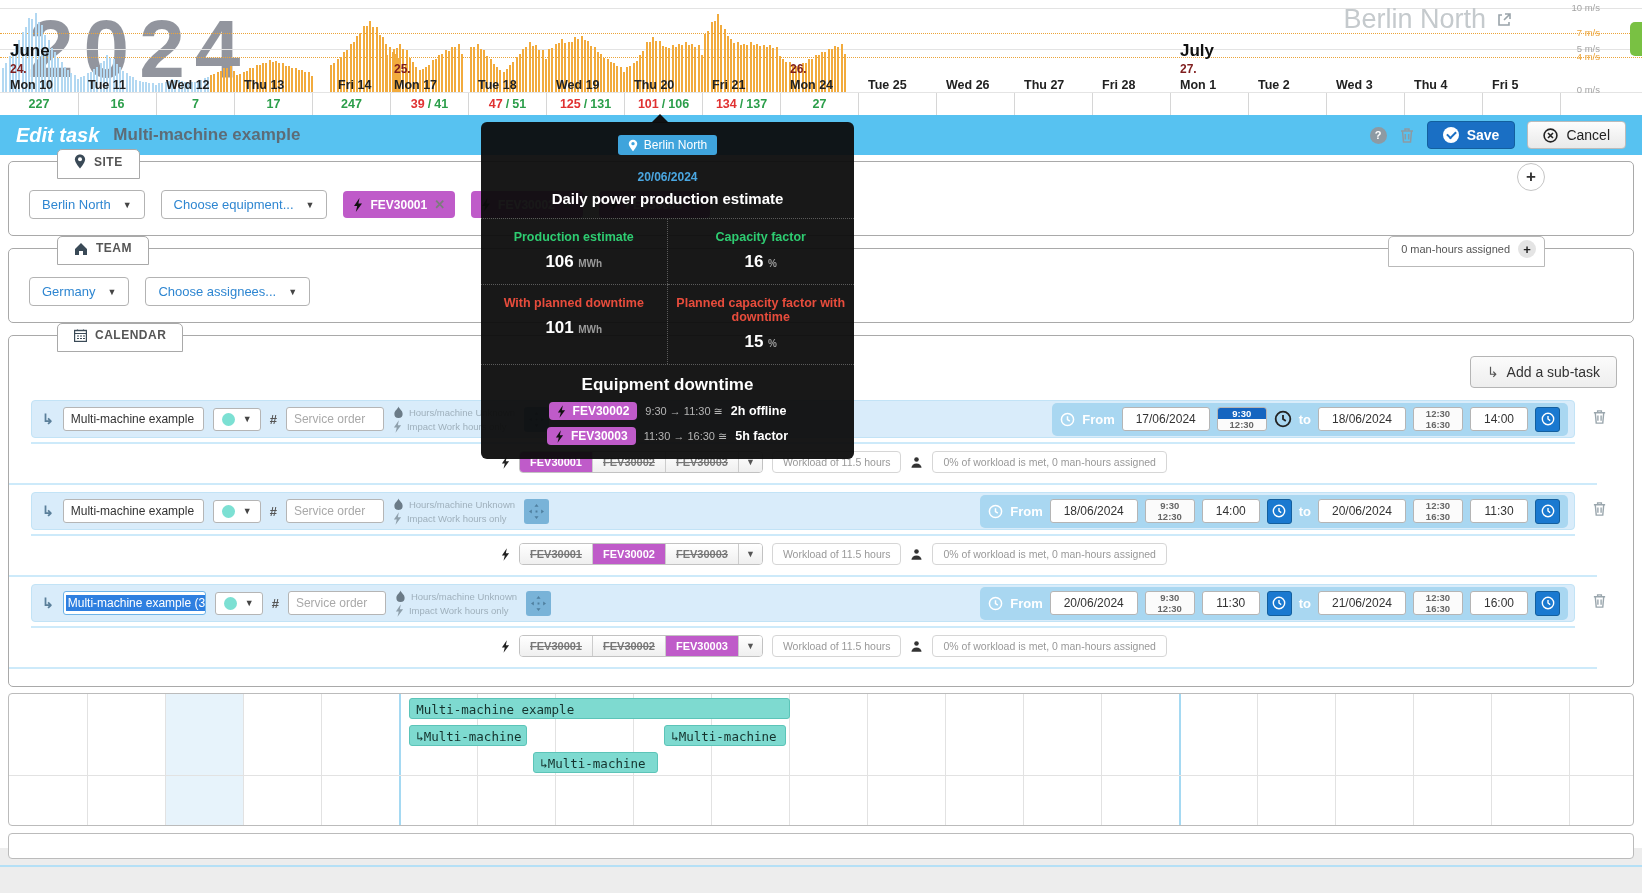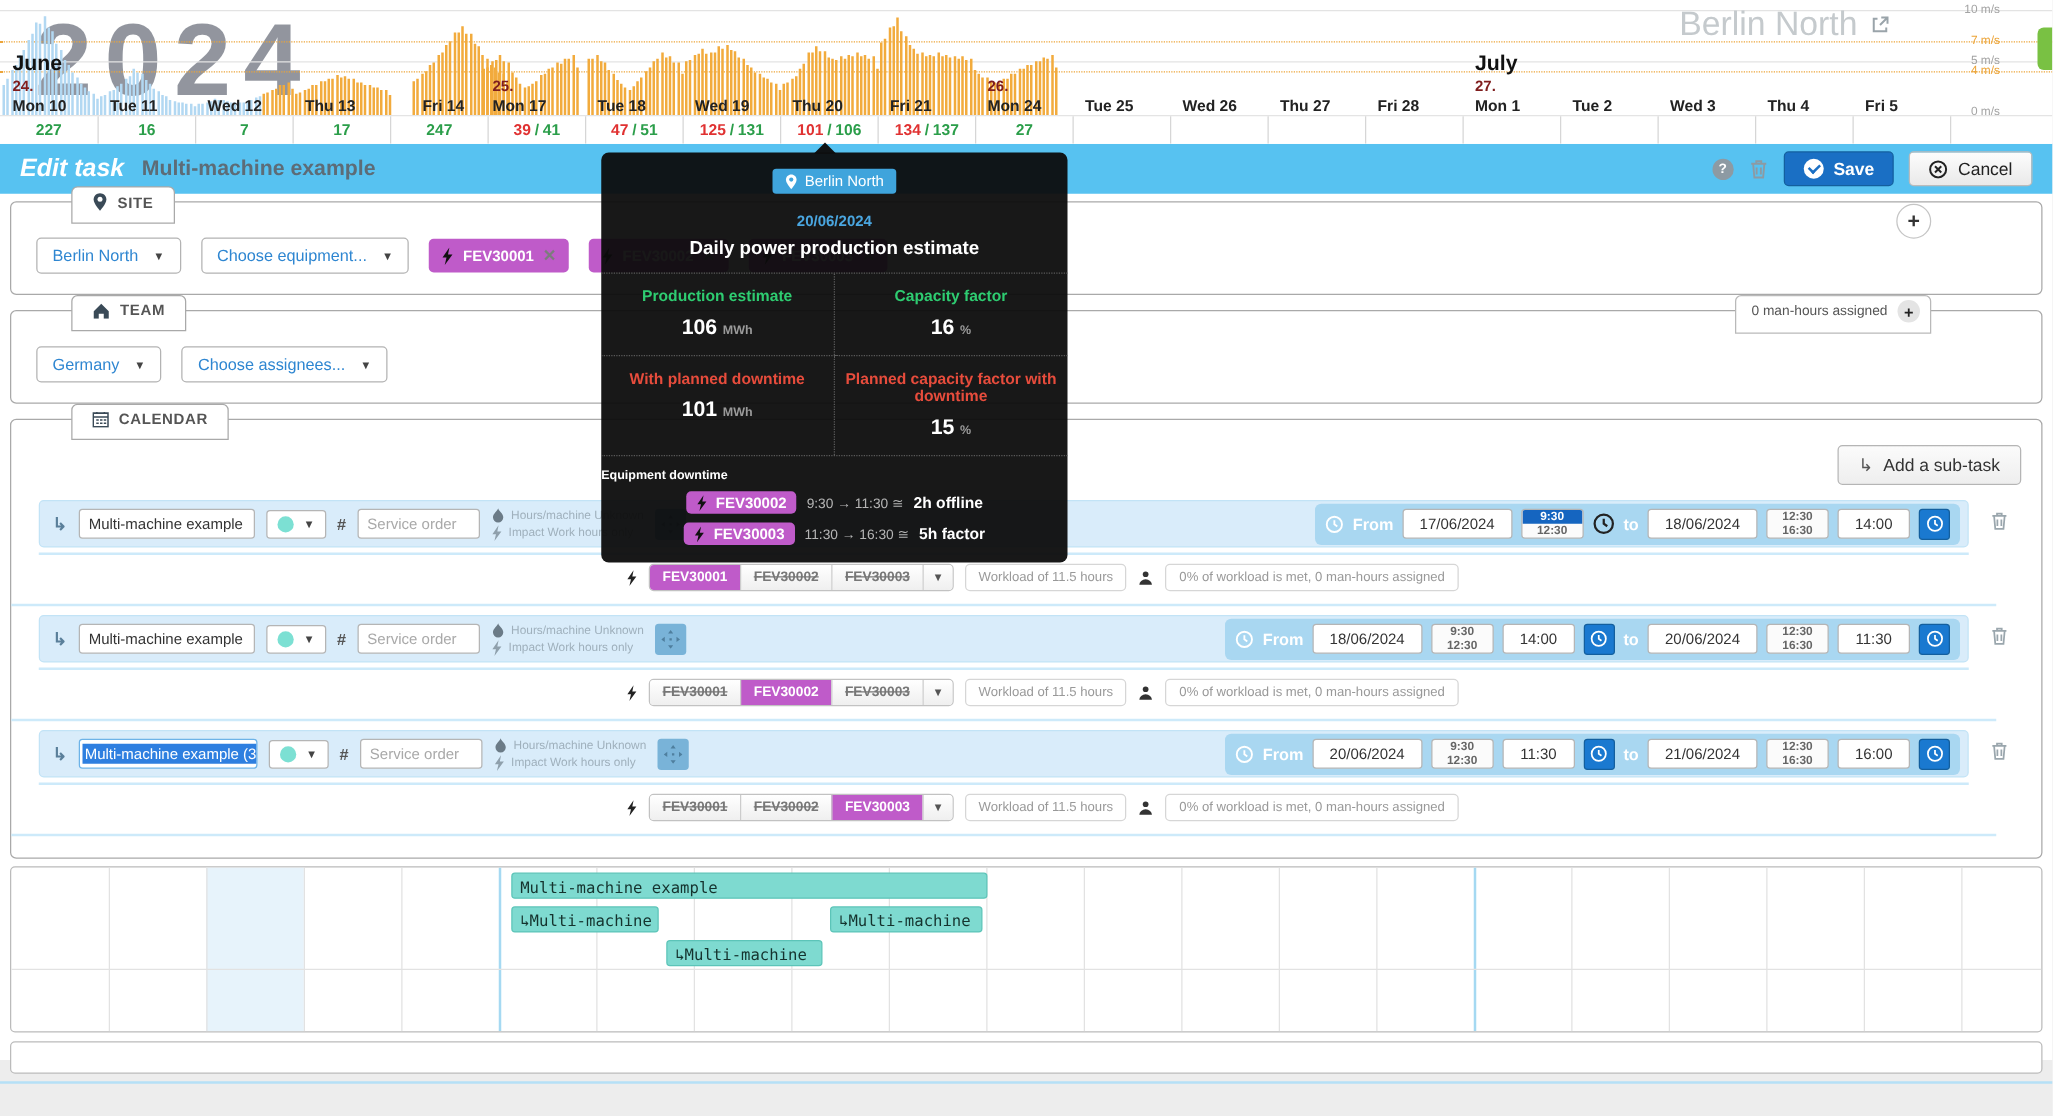--- a/index.html
+++ b/index.html
@@ -146,21 +146,21 @@
   .tt-date{text-align:center;color:#4aa6e0;font-weight:bold;font-size:12px;margin-top:15px;}
   .tt-title{text-align:center;font-weight:bold;font-size:15px;margin-top:6px;}
   .tt-grid{display:grid;grid-template-columns:1fr 1fr;border-top:1px dotted #5a5a5a;margin-top:11px;}
   .tt-cell{padding:11px 8px 12px;text-align:center;}
   .tt-cell.l{border-right:1px dotted #5a5a5a;}
   .tt-cell.bt{border-top:1px dotted #5a5a5a;}
   .tt-label{font-size:12.5px;font-weight:bold;margin-bottom:8px;line-height:14px;}
   .tt-label.green{color:#2ecc71}.tt-label.red{color:#e74c3c}
   .tt-val b{font-size:17px;}
   .tt-val .unit{font-size:10px;color:#9a9a9a;font-weight:bold;}
-  .tt-sub{text-align:left;font-weight:bold;font-size:10px;border-top:1px dotted #5a5a5a;
+  .tt-sub{text-align:center;font-weight:bold;font-size:17px;border-top:1px dotted #5a5a5a;
     padding-top:10px;margin-top:0;}
   .ttd{display:flex;align-items:center;justify-content:center;gap:8px;margin-top:7px;}
   .ttd:last-child{padding-bottom:14px;}
   .etag.small{padding:2px 8px;font-size:12px;}
   .ttd-range{color:#b5b5b5;font-size:11px;}
   .ttd-dur{font-size:12.5px;}
   svg{display:block;}
 </style>
 </head>
 <body>

